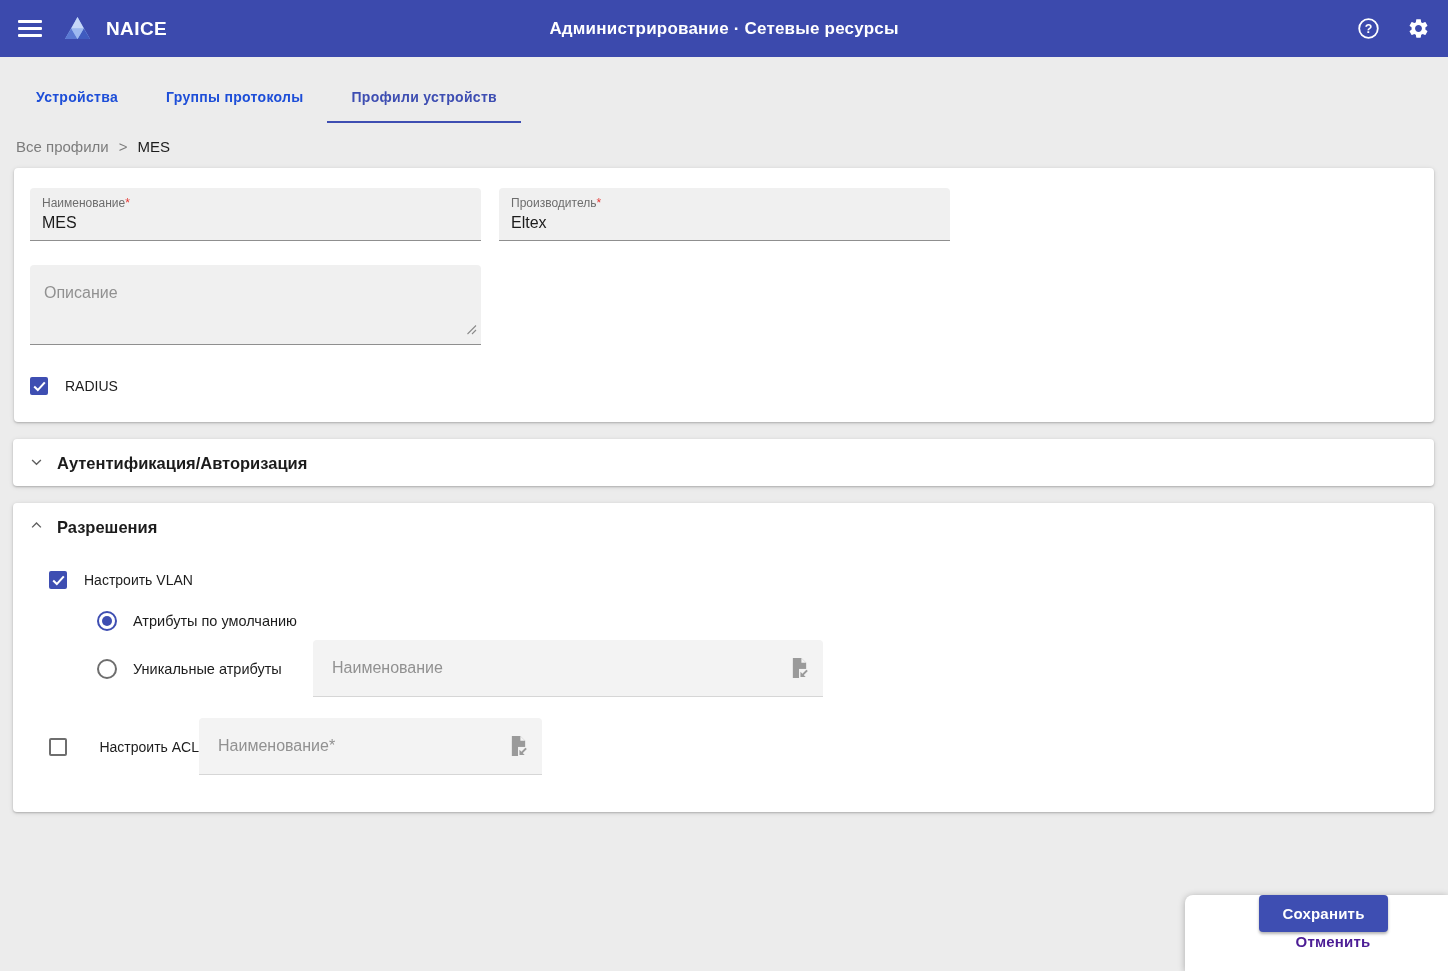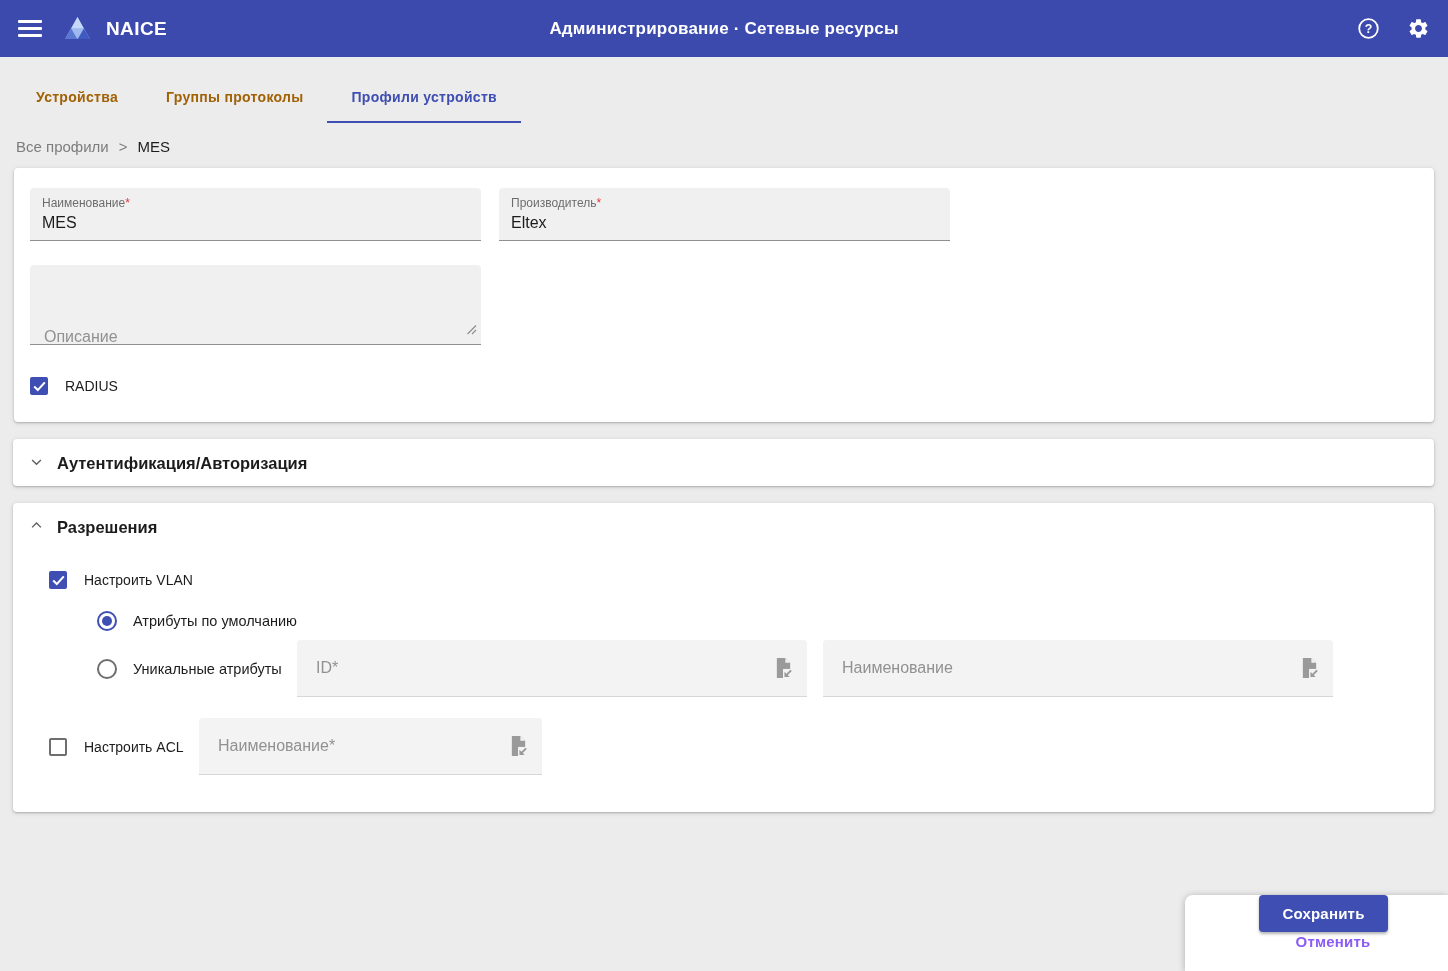--- a/index.html
+++ b/index.html
@@ -25,21 +25,21 @@
     position:absolute; left:0; right:0; text-align:center;
     color:#fff; font-size:17px; font-weight:bold; letter-spacing:.2px; pointer-events:none;
   }
   .appbar-right{ margin-left:auto; display:flex; align-items:center; gap:27px; z-index:1; }
   .icon-btn{ cursor:pointer; display:flex; align-items:center; justify-content:center; }
 
   
   .tabs{ display:flex; padding:18px 0 0 12px; }
   .tab{
     padding:14px 24px 16px; font-size:14px; font-weight:bold; letter-spacing:.3px;
-    color:#a16207; border-bottom:2px solid transparent; cursor:pointer; white-space:nowrap;
+    color:#1d4ed8; border-bottom:2px solid transparent; cursor:pointer; white-space:nowrap;
   }
   .tab.active{ color:var(--accent,#3f51b5); border-bottom-color:var(--accent,#3f51b5); }
 
   
   .breadcrumb{ margin:15px 16px 13px; font-size:15px; color:#7c7c7c; display:flex; align-items:center; gap:10px; }
   .breadcrumb .bc-link{ cursor:pointer; }
   .breadcrumb .bc-current{ color:#1d1d1d; }
 
   
   .card{
@@ -60,21 +60,21 @@
   .mfield input{
     display:block; width:100%; border:none; outline:none; background:transparent;
     font-family:inherit; font-size:16px; color:#1c1c1c; padding:4px 0 3px;
   }
   .desc-field{
     margin-top:24px; width:451px; height:80px; position:relative;
     background:#f0f0f0; border-radius:4px 4px 0 0; border-bottom:1px solid #8f8f8f;
   }
   .desc-field textarea{
     width:100%; height:100%; border:none; outline:none; background:transparent; resize:none;
-    font-family:inherit; font-size:16px; color:#737373; padding:19px 14px;margin-top:44px;
+    font-family:inherit; font-size:16px; color:#737373; padding:19px 14px;
   }
   textarea::placeholder, input::placeholder{ color:#919191; opacity:1; }
   .resize-glyph{ position:absolute; right:4px; bottom:5px; pointer-events:none; }
 
   .protocols-heading{ font-size:16.5px; font-weight:bold; margin:42px 0 0; }
 
   
   .check-row{ display:flex; align-items:center; gap:17px; margin-top:32px; }
   .cb{ width:18px; height:18px; border-radius:2px; flex:none; cursor:pointer; }
   .cb.checked{ background:var(--accent,#3f51b5); display:flex; align-items:center; justify-content:center; }
@@ -100,37 +100,37 @@
     height:57px; background:#f3f3f3; border-radius:4px 4px 0 0; border-bottom:1px solid #d6d6d6;
     display:flex; align-items:center; padding:0 14px 0 17px;
   }
   .pfield input{ flex:1; border:none; outline:none; background:transparent; font-family:inherit; font-size:16px; color:#1c1c1c; min-width:0; }
   .doc-btn{ flex:none; margin-left:10px; cursor:pointer; display:flex; }
   .pfield-id{ width:510px; }
   .pfield-name{ width:510px; margin-left:16px; }
   .pfield-acl{ width:343px; }
 
   .acl-row{ display:flex; align-items:center; margin:21px 0 0 20px; }
-  .acl-group{ display:flex; align-items:center; gap:17px; width:150px; flex:none; }
+  .acl-group{ display:flex; align-items:center; gap:17px; width:150px; flex:none;justify-content:space-between; }
 
   
   .footer-panel{
     position:absolute; right:0; bottom:0; width:263px; height:76px;
     background:#fff; border-radius:8px 0 0 0;
     box-shadow:0 1px 7px rgba(0,0,0,.28);
     display:flex; align-items:center; padding-left:14px;flex-direction:column;
   }
   .save-btn{
     background:var(--accent,#3f51b5); color:#fff; border:none; border-radius:4px;
     font-family:inherit; font-size:15px; font-weight:bold; letter-spacing:.2px;
     padding:10px 23px; cursor:pointer; box-shadow:0 2px 3px rgba(0,0,0,.3);
   }
   .cancel-btn{
     background:none; border:none; font-family:inherit; font-size:15px; font-weight:bold;
-    color:#8b5cf6; margin-left:19px; cursor:pointer; letter-spacing:.2px;
+    color:#4c1d95; margin-left:19px; cursor:pointer; letter-spacing:.2px;
   }
 </style>
 </head>
 <body>
 
 <header class="appbar">
   <div class="appbar-left">
     <span class="menu-btn">
         <i></i>
         <i></i>
@@ -246,32 +246,20 @@
     <div class="radio-row">
       <span class="radio selected"></span>
       <span class="radio-label">Атрибуты по умолчанию</span>
     </div>
 
     <div class="inputs-row">
       <span class="radio-group">
         <span class="radio unselected"></span>
         <span class="radio-label">Уникальные атрибуты</span>
       </span>
-      <div class="pfield pfield-id">
-        <input type="text" placeholder="ID*" style="">
-        <span class="doc-btn">
-          <svg width="19" height="22" viewBox="0 0 20 23">
-            <path d="M3 1 h9 l5 5 v16 h-14 z" fill="#9a9a9a"></path>
-            <path d="M12 1 l5 5 h-5 z" fill="#f3f3f3"></path>
-            <rect x="9.5" y="12.5" width="10" height="10" fill="#f3f3f3"></rect>
-            <path d="M18 14 L12.5 19.5" stroke="#9a9a9a" stroke-width="2.1"></path>
-            <polygon points="11,21 11,15.5 16.5,21" fill="#9a9a9a"></polygon>
-          </svg>
-        </span>
-      </div>
       <div class="pfield pfield-name">
         <input type="text" placeholder="Наименование" style="">
         <span class="doc-btn">
           <svg width="19" height="22" viewBox="0 0 20 23">
             <path d="M3 1 h9 l5 5 v16 h-14 z" fill="#9a9a9a"></path>
             <path d="M12 1 l5 5 h-5 z" fill="#f3f3f3"></path>
             <rect x="9.5" y="12.5" width="10" height="10" fill="#f3f3f3"></rect>
             <path d="M18 14 L12.5 19.5" stroke="#9a9a9a" stroke-width="2.1"></path>
             <polygon points="11,21 11,15.5 16.5,21" fill="#9a9a9a"></polygon>
           </svg>

